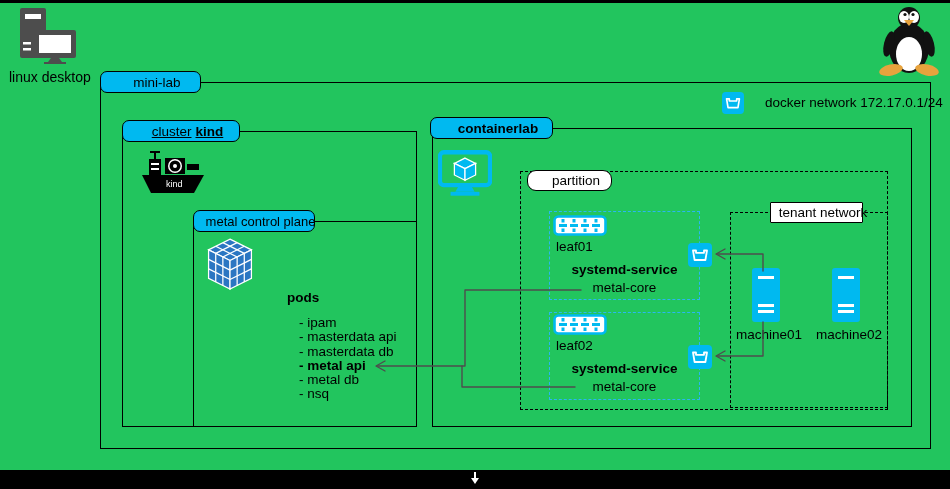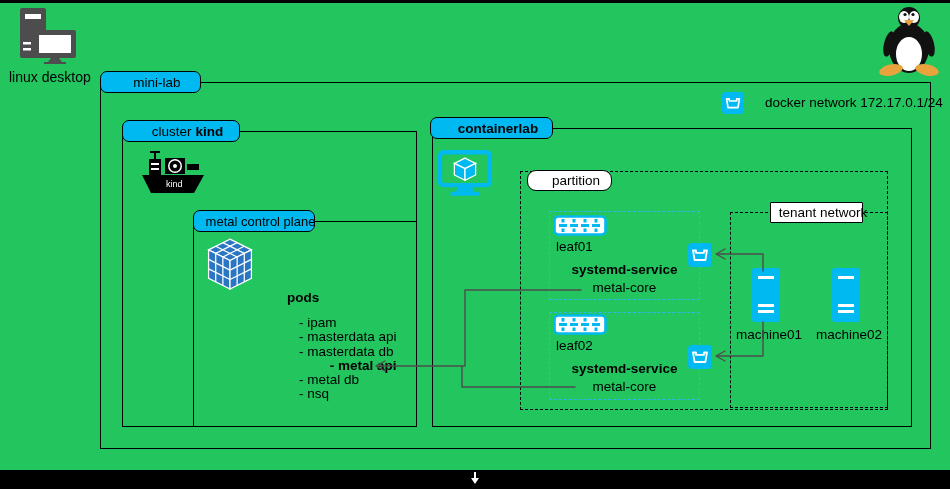--- a/index.html
+++ b/index.html
@@ -8,21 +8,21 @@
   .abs{position:absolute;}
   .box{position:absolute;border:1.6px solid #000;box-sizing:border-box;background:transparent;}
   .box.dashed{border-style:dashed;}
   .box.cyandash{border:1.6px dashed #29b8f2;}
   .tag{position:absolute;display:flex;align-items:center;justify-content:center;
        box-sizing:border-box;border:1.3px solid #000;border-radius:7px;
        font-size:13.5px;background:#00b9f0;white-space:nowrap;padding-left:13px;}
   .tag.white{background:#fff;}
   .tag .b{font-weight:bold;margin-left:4px;}
   .txt{position:absolute;font-size:13.5px;white-space:nowrap;}
-  .bold{font-weight:bold;text-align:right;}
+  .bold{font-weight:bold;}
   .ctr{text-align:center;}
   .podline{font-size:13.5px;line-height:14.3px;white-space:nowrap;}
   svg{display:block;}
   #topbar{position:absolute;left:0;top:0;width:950px;height:3px;background:#000;}
   #bottombar{position:absolute;left:0;top:470px;width:950px;height:19px;background:#000;}
 </style>
 </head>
 <body>
 
 <div id="stage">
@@ -65,21 +65,21 @@
   <div class="box" style="left:193px;top:221px;width:224px;height:206px;"></div>
   <div class="box" style="left:432px;top:128px;width:480px;height:299px;"></div>
   <div class="box dashed" style="left:520px;top:171px;width:368px;height:239px;border-width:1.4px;"></div>
   <div class="box dashed" style="left:730px;top:212px;width:158px;height:196px;border-width:1.4px;"></div>
   <div class="box cyandash" style="left:549px;top:211px;width:151px;height:89px;"></div>
   <div class="box cyandash" style="left:549px;top:312px;width:151px;height:88px;"></div>
 
   <div class="tag" style="left:100px;top:71px;width:101px;height:22px;">
     <span>mini-lab</span>
   </div>
-  <div class="tag" style="left:122px;top:120px;width:118px;height:22px;">
+  <div class="tag" style="left:122px;top:120px;width:118px;height:22px;text-decoration:underline;">
     <span>cluster</span>
     <span class="b">kind</span>
   </div>
   <div class="tag" style="left:193px;top:210px;width:122px;height:22px;font-size:13px;justify-content:center;">
     <span>metal control plane</span>
   </div>
   <div class="tag" style="left:430px;top:117px;width:123px;height:22px;font-weight:bold;">
     <span>containerlab</span>
   </div>
   <div class="tag white" style="left:527px;top:170px;width:85px;height:21px;border-radius:9px;">

